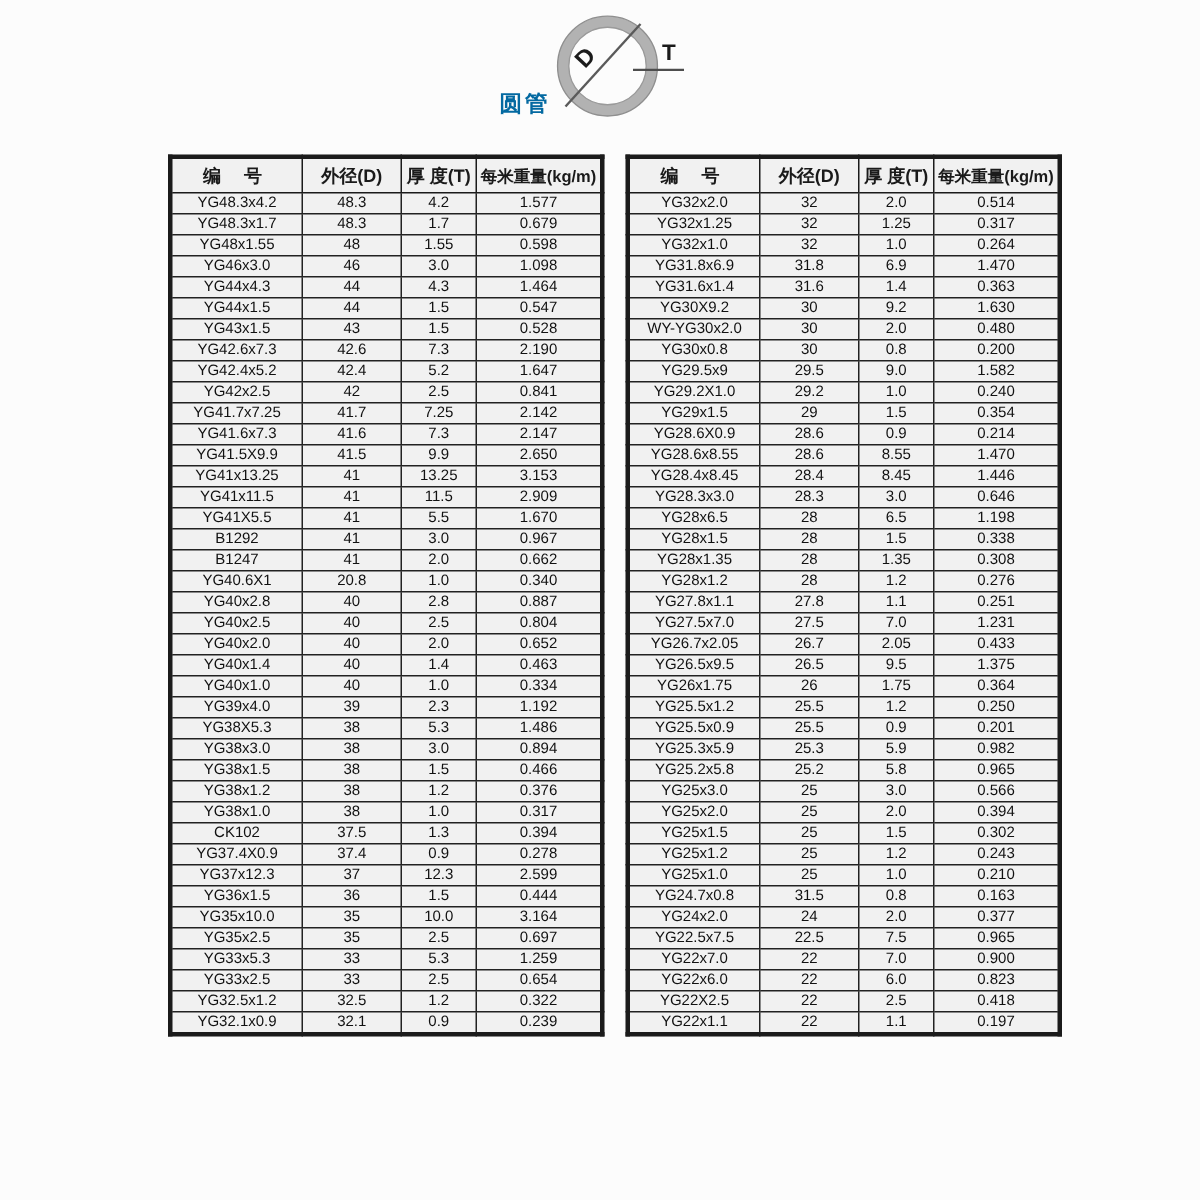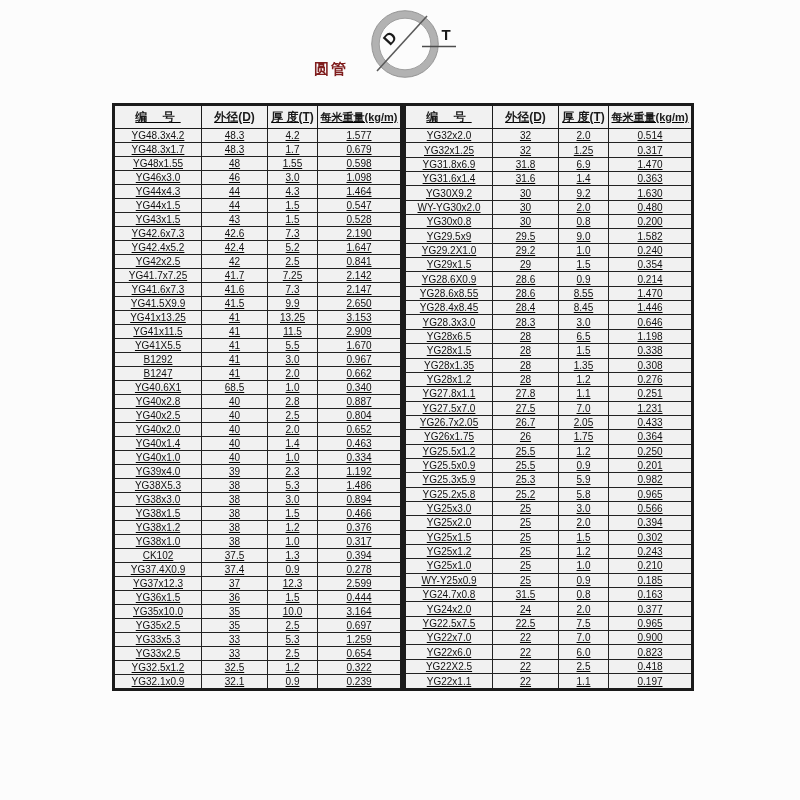--- a/index.html
+++ b/index.html
@@ -15,32 +15,32 @@
     background: #fcfcfc;
   }
   
   .diagram {
     position: absolute;
     left: 305px; top: 0;
     width: 200px; height: 92px;
   }
   .diagram-title {
     position: absolute;
-    left: 314px; top: 60px;
+    left: 333px; top: 60px;
     font-size: 15px;
     font-weight: bold;
-    color: #7f1d1d;
+    color: #0369a1;
     letter-spacing: 2px;
   }
   
   .tables-wrap {
     position: absolute;
     left: 112px; top: 103px;
     display: flex;
-    text-decoration: underline;
+    gap: 14px;
   }
   table.spec {
     border-collapse: collapse;
     table-layout: fixed;
     width: 288px;
     background: #f1f1f1;
     border: 3px solid #1b1b1b;
   }
   table.spec col.c1 { width: 88px; }
   table.spec col.c2 { width: 66px; }
@@ -213,21 +213,21 @@
             <td>0.967</td>
           </tr>
           <tr>
             <td>B1247</td>
             <td>41</td>
             <td>2.0</td>
             <td>0.662</td>
           </tr>
           <tr>
             <td>YG40.6X1</td>
-            <td>68.5</td>
+            <td>20.8</td>
             <td>1.0</td>
             <td>0.340</td>
           </tr>
           <tr>
             <td>YG40x2.8</td>
             <td>40</td>
             <td>2.8</td>
             <td>0.887</td>
           </tr>
           <tr>
@@ -374,20 +374,26 @@
             <td>2.0</td>
             <td>0.514</td>
           </tr>
           <tr>
             <td>YG32x1.25</td>
             <td>32</td>
             <td>1.25</td>
             <td>0.317</td>
           </tr>
           <tr>
+            <td>YG32x1.0</td>
+            <td>32</td>
+            <td>1.0</td>
+            <td>0.264</td>
+          </tr>
+          <tr>
             <td>YG31.8x6.9</td>
             <td>31.8</td>
             <td>6.9</td>
             <td>1.470</td>
           </tr>
           <tr>
             <td>YG31.6x1.4</td>
             <td>31.6</td>
             <td>1.4</td>
             <td>0.363</td>
@@ -488,20 +494,26 @@
             <td>7.0</td>
             <td>1.231</td>
           </tr>
           <tr>
             <td>YG26.7x2.05</td>
             <td>26.7</td>
             <td>2.05</td>
             <td>0.433</td>
           </tr>
           <tr>
+            <td>YG26.5x9.5</td>
+            <td>26.5</td>
+            <td>9.5</td>
+            <td>1.375</td>
+          </tr>
+          <tr>
             <td>YG26x1.75</td>
             <td>26</td>
             <td>1.75</td>
             <td>0.364</td>
           </tr>
           <tr>
             <td>YG25.5x1.2</td>
             <td>25.5</td>
             <td>1.2</td>
             <td>0.250</td>
@@ -548,26 +560,20 @@
             <td>1.2</td>
             <td>0.243</td>
           </tr>
           <tr>
             <td>YG25x1.0</td>
             <td>25</td>
             <td>1.0</td>
             <td>0.210</td>
           </tr>
           <tr>
-            <td>WY-Y25x0.9</td>
-            <td>25</td>
-            <td>0.9</td>
-            <td>0.185</td>
-          </tr>
-          <tr>
             <td>YG24.7x0.8</td>
             <td>31.5</td>
             <td>0.8</td>
             <td>0.163</td>
           </tr>
           <tr>
             <td>YG24x2.0</td>
             <td>24</td>
             <td>2.0</td>
             <td>0.377</td>

